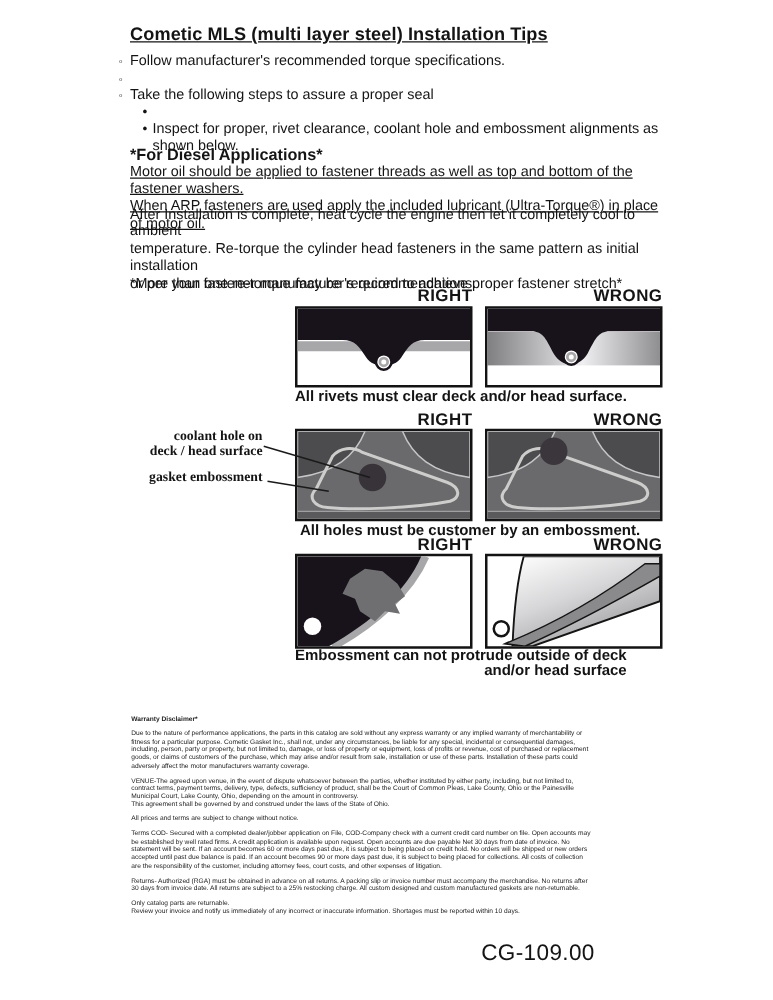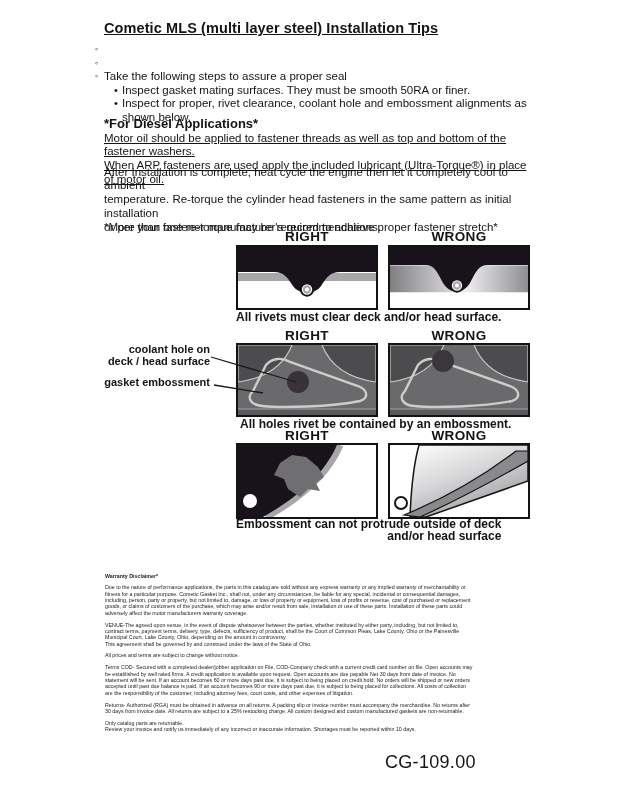--- a/index.html
+++ b/index.html
@@ -15,54 +15,54 @@
   .tips{position:absolute;left:95px;top:43px;width:452px;font-size:11.5px;line-height:13.6px;}
   .tip{display:flex;}
   .tip .b1{width:9px;font-size:9px;line-height:13.6px;flex:0 0 9px;}
   .tip.sub{margin-left:19px;}
   .tip .b2{width:8px;font-size:11px;flex:0 0 8px;}
   .diesel-heading{position:absolute;left:104px;top:116px;margin:0;font-size:13px;font-weight:bold;}
   .para{position:absolute;left:104px;width:430px;font-size:11.5px;line-height:13.8px;white-space:pre-line;}
   .p1{top:120px;text-decoration:underline;}
   .p2{top:154px;}
   .pnote{top:209px;}
-  .dg-header{position:absolute;width:142px;text-align:center;font-size:13.5px;font-weight:bold;letter-spacing:.4px;}
+  .dg-header{position:absolute;width:142px;text-align:right;font-size:13.5px;font-weight:bold;letter-spacing:.4px;}
   .dg-box{position:absolute;width:142px;height:65px;border:2px solid #131313;box-sizing:border-box;background:#fff;}
   .dg-box svg{display:block;width:100%;height:100%;}
   .r2{height:74px;}
   .r3{height:76px;}
   .caption{position:absolute;font-size:12px;font-weight:bold;line-height:11.8px;white-space:pre-line;}
-  .ann{position:absolute;right:408px;text-align:right;font-size:11px;font-weight:bold;line-height:11.5px;white-space:pre-line;}
+  .ann{position:absolute;right:408px;text-align:right;font-size:11px;font-weight:bold;line-height:11.5px;white-space:pre-line;font-family:Liberation Serif, serif;}
   .leader{position:absolute;left:205px;top:350px;}
   .fineprint{position:absolute;left:105px;top:573px;width:414px;font-size:5.3px;line-height:6.35px;color:#222;}
   .fineprint p{margin:0 0 5.5px 0;white-space:pre-line;}
   .fineprint .fp-head{font-weight:bold;margin-bottom:5px;}
   .footer-code{position:absolute;left:385px;top:752px;font-size:18px;letter-spacing:.3px;}
 </style>
 </head>
 <body>
 
 <div class="page">
 
   <h1 class="title">Cometic MLS (multi layer steel) Installation Tips</h1>
 
   <div class="tips">
     <div class="tip">
       <span class="b1">◦</span>
+      <span>Follow manufacturer's recommended torque specifications.</span>
     </div>
     <div class="tip">
       <span class="b1">◦</span>
     </div>
     <div class="tip">
       <span class="b1">◦</span>
       <span>Take the following steps to assure a proper seal</span>
     </div>
     <div class="tip sub">
       <span class="b2">•</span>
-      <span>Inspect gasket mating surfaces.  They must be smooth 50RA or finer.</span>
     </div>
     <div class="tip sub">
       <span class="b2">•</span>
       <span>Inspect for proper, rivet clearance, coolant hole and embossment alignments as shown below.</span>
     </div>
   </div>
 
   <h2 class="diesel-heading">*For Diesel Applications*</h2>
   <p class="para p1">Motor oil should be applied to fastener threads as well as top and bottom of the fastener washers.
 When ARP fasteners are used apply the included lubricant (Ultra-Torque®) in place of motor oil.</p>
@@ -132,21 +132,21 @@
       <rect x="0" y="64" width="138" height="6" fill="#5a5a5c"></rect>
       <line x1="0" y1="64" x2="138" y2="64" stroke="#9f9fa1" stroke-width="1"></line>
     </svg>
   </div>
 
   <svg class="leader" width="96" height="46" viewBox="0 0 96 46">
     <line x1="6" y1="7" x2="91" y2="32" stroke="#1a1a1a" stroke-width="1.3"></line>
     <line x1="9" y1="35" x2="58" y2="43" stroke="#1a1a1a" stroke-width="1.3"></line>
   </svg>
 
-  <div class="caption" style="left:240px;top:419px;">All holes rivet be contained by an embossment.</div>
+  <div class="caption" style="left:240px;top:419px;">All holes must be customer by an embossment.</div>
 
   <div class="dg-header" style="left:236px;top:428px;">RIGHT</div>
   <div class="dg-header" style="left:388px;top:428px;">WRONG</div>
 
   <div class="dg-box r3" style="left:236px;top:443px;">
     <svg viewBox="0 0 138 72">
       <path d="M102,0 C90,28 62,53 28,72" fill="none" stroke="#a7a7a9" stroke-width="7"></path>
       <path d="M0,0 H99 C87,28 59,53 25,72 H0 Z" fill="#18121a"></path>
       <polygon points="42,18 54,10 68,12 80,22 86,32 78,38 82,46 70,44 62,52 50,44 46,34 36,30" fill="#6f6f71"></polygon>
       <circle cx="12" cy="56" r="7" fill="#ffffff"></circle>

